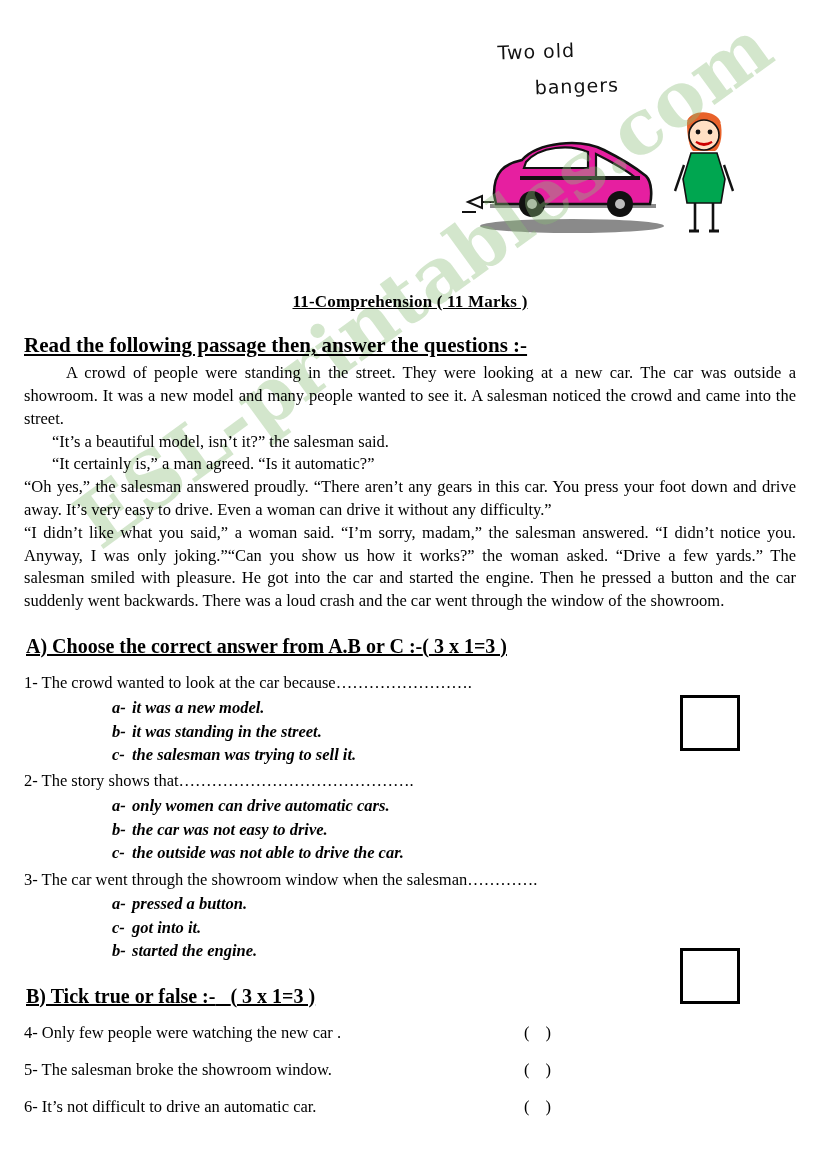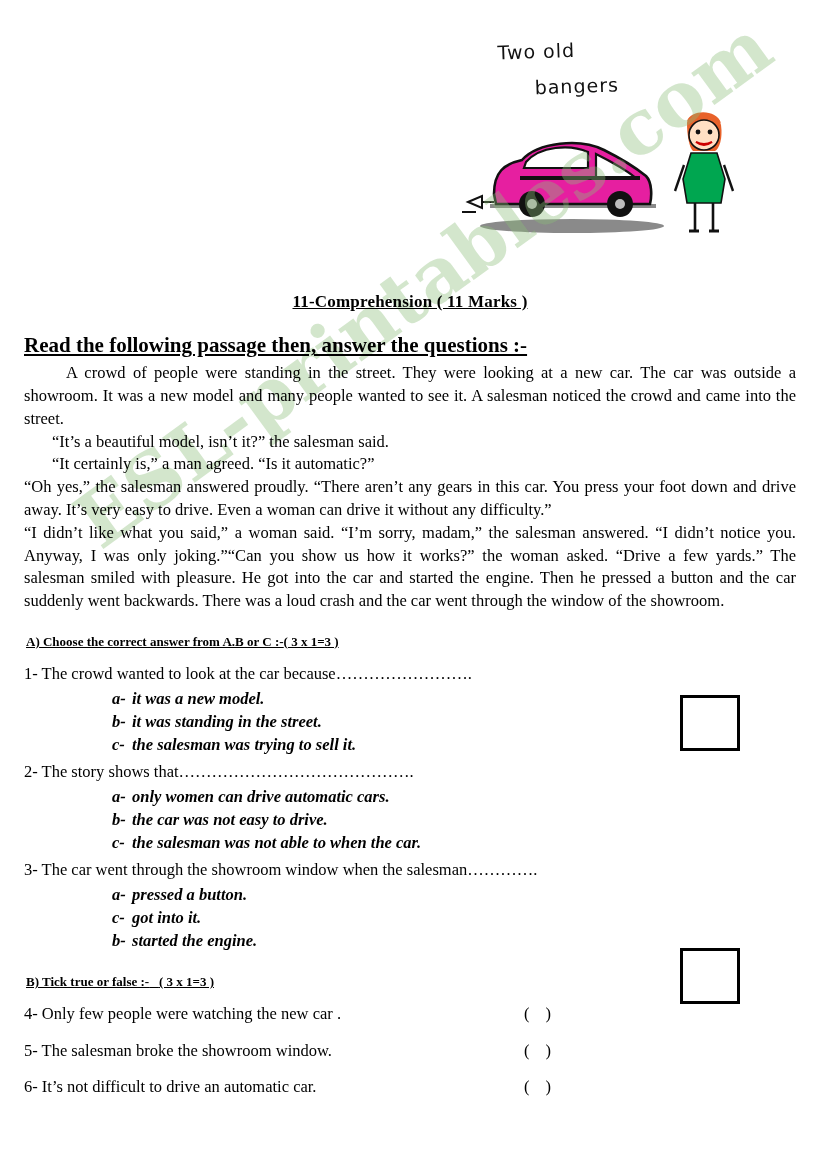--- a/index.html
+++ b/index.html
@@ -102,21 +102,21 @@
     margin: 0;
     text-align: justify;
     text-justify: inter-word;
   }
   .passage p.indent { text-indent: 42px; }
   .passage p.q-indent { text-indent: 28px; }
 
   .section-head {
     font-weight: bold;
     text-decoration: underline;
-    font-size: 13px;
+    font-size: 20px;
     margin: 20px 0 12px 2px;
   }
   .section-head .tail { text-decoration: none; font-weight: bold; }
 
   .q-line { margin: 0 0 1px 0; }
   .choices { margin: 0 0 4px 0; }
   .choice {
     font-weight: bold;
     font-style: italic;
     margin-left: 88px;
@@ -215,21 +215,21 @@
       <div class="choices">
         <div class="choice"><span class="lbl">a-</span><span>it was a new model.</span></div>
         <div class="choice"><span class="lbl">b-</span><span>it was standing in the street.</span></div>
         <div class="choice"><span class="lbl">c-</span><span>the salesman was trying to sell it.</span></div>
       </div>
 
       <div class="q-line">2- The story shows that…………………………………….</div>
       <div class="choices">
         <div class="choice"><span class="lbl">a-</span><span>only women can drive automatic cars.</span></div>
         <div class="choice"><span class="lbl">b-</span><span>the car was not easy to drive.</span></div>
-        <div class="choice"><span class="lbl">c-</span><span>the salesman was not able to when the car.</span></div>
+        <div class="choice"><span class="lbl">c-</span><span>the outside was not able to drive the car.</span></div>
       </div>
 
       <div class="q-line">3- The car went through the showroom window when the salesman………….</div>
       <div class="choices">
         <div class="choice"><span class="lbl">a-</span><span>pressed a button.</span></div>
         <div class="choice"><span class="lbl">c-</span><span>got into it.</span></div>
         <div class="choice"><span class="lbl">b-</span><span>started the engine.</span></div>
       </div>
     </div>
 

